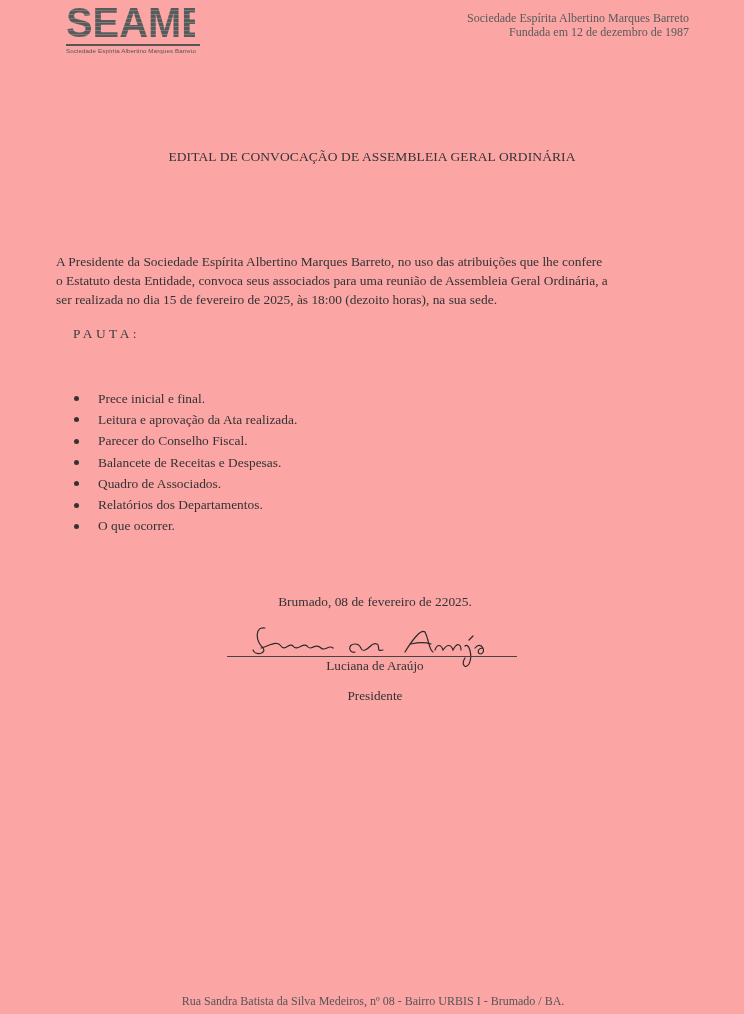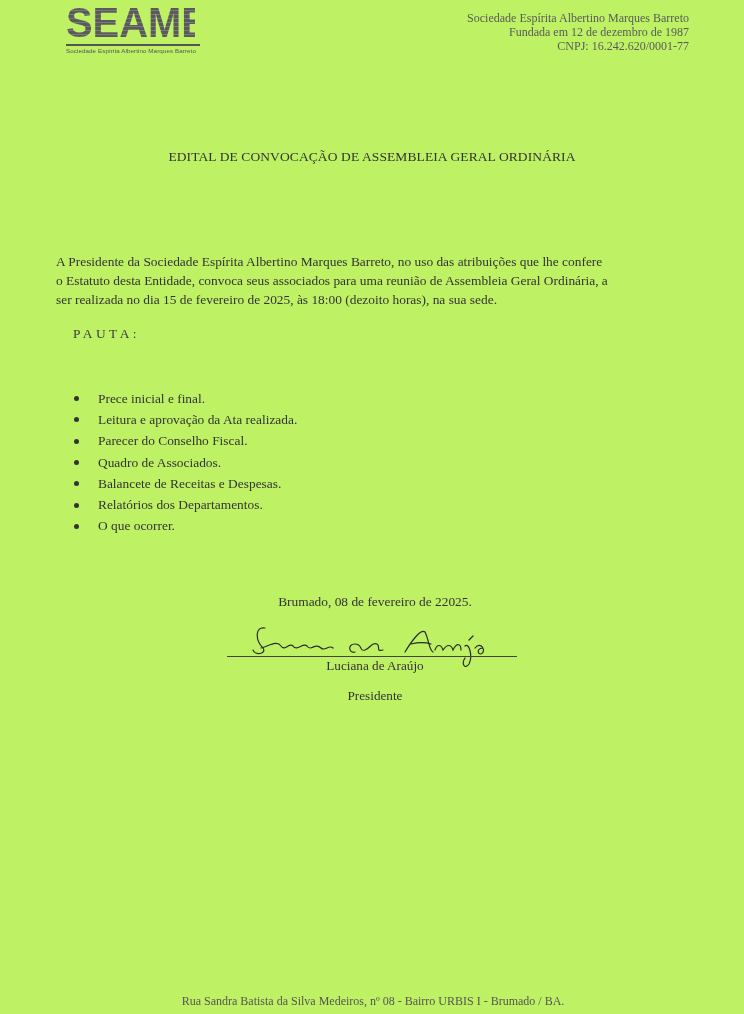--- a/index.html
+++ b/index.html
@@ -3,21 +3,21 @@
 <meta charset="utf-8">
 <style>
   html, body { margin: 0; padding: 0; }
   body {
     width: 744px; height: 1014px; overflow: hidden;
     background: #fbfbfb;
     font-family: "Liberation Serif", "DejaVu Serif", serif;
     color: #3a3a3a;
     position: relative;
   }
-  .page { position: absolute; inset: 0; background: #bef264; }
+  .page { position: absolute; inset: 0; background: #fca5a5; }
 
   
   .logo { position: absolute; left: 66px; top: 3px; width: 136px; }
   .logo-word {
     font-family: "Liberation Sans", "DejaVu Sans", sans-serif;
     font-weight: bold; font-size: 42px; letter-spacing: 0px;
     color: #555; line-height: 40px;
     background: repeating-linear-gradient(180deg, #5a5a5a 0 3px, #7a7a7a 3px 4px);
     -webkit-background-clip: text; background-clip: text;
     -webkit-text-fill-color: transparent;
@@ -94,21 +94,20 @@
 
   <div class="logo">
     <div class="logo-word">SEAMB</div>
     <div class="logo-rule"></div>
     <div class="logo-sub">Sociedade Espírita Albertino Marques Barreto</div>
   </div>
 
   <div class="hdr-right">
     <div>Sociedade Espírita Albertino Marques Barreto</div>
     <div>Fundada em 12 de dezembro de 1987</div>
-    <div>CNPJ: 16.242.620/0001-77</div>
   </div>
 
   <div class="title">EDITAL DE CONVOCAÇÃO DE ASSEMBLEIA GERAL ORDINÁRIA</div>
 
   <div class="body-par">
     <div>A Presidente  da Sociedade Espírita Albertino Marques Barreto, no uso das atribuições que lhe confere</div>
     <div>o Estatuto desta Entidade, convoca seus associados para uma reunião de Assembleia Geral Ordinária, a</div>
     <div>ser realizada no dia 15 de fevereiro de 2025, às 18:00 (dezoito horas), na sua sede.</div>
   </div>
 
@@ -122,25 +121,25 @@
     <li>
         <span class="bullet"></span>
         <span>Leitura e aprovação da Ata realizada.</span>
       </li>
     <li>
         <span class="bullet"></span>
         <span>Parecer do Conselho Fiscal.</span>
       </li>
     <li>
         <span class="bullet"></span>
-        <span>Quadro de Associados.</span>
+        <span>Balancete de Receitas e Despesas.</span>
       </li>
     <li>
         <span class="bullet"></span>
-        <span>Balancete de Receitas e Despesas.</span>
+        <span>Quadro de Associados.</span>
       </li>
     <li>
         <span class="bullet"></span>
         <span>Relatórios dos Departamentos.</span>
       </li>
     <li>
         <span class="bullet"></span>
         <span>O que ocorrer.</span>
       </li>
   </ul>

